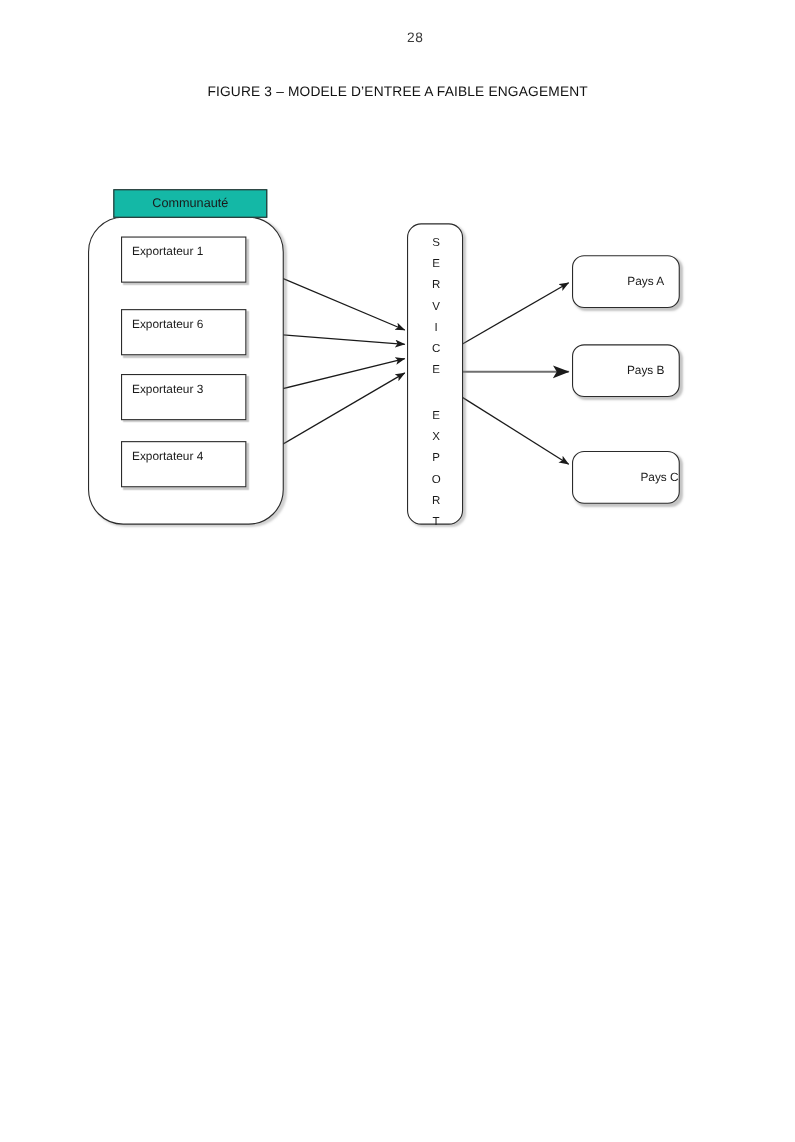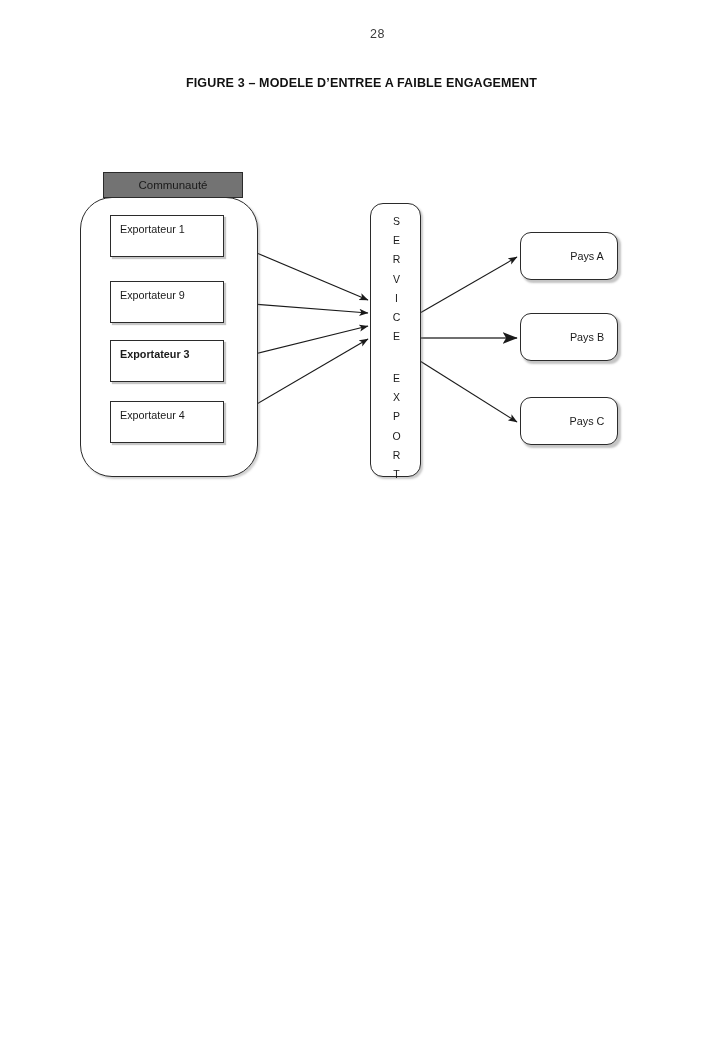--- a/index.html
+++ b/index.html
@@ -28,21 +28,21 @@
     letter-spacing: 0.5px;
     margin-left: 16px;
   }
   #figure-title {
     position: absolute;
     top: 76px;
     left: 0;
     width: 723px;
     text-align: center;
     font-size: 12.5px;
-    font-weight: bold;
+    font-weight: normal;
     color: #111111;
     letter-spacing: 0.15px;
   }
 
   
   #diagram {
     position: absolute;
     top: 0;
     left: 0;
     width: 723px;
@@ -69,21 +69,21 @@
     box-sizing: border-box;
     box-shadow: 2px 2px 2px rgba(120,120,120,0.35);
   }
   #community-label-box {
     position: absolute;
     left: 103px;
     top: 172px;
     width: 140px;
     height: 26px;
     border: 1.2px solid #2b2b2b;
-    background: #737373;
+    background: #14b8a6;
     box-sizing: border-box;
     display: flex;
     align-items: center;
     justify-content: center;
     font-size: 11.5px;
     color: #1a1a1a;
     z-index: 4;
   }
 
   
@@ -101,21 +101,21 @@
   .exporter-box > span {
     position: absolute;
     left: 9px;
     top: 7px;
     font-size: 10.8px;
     color: #1a1a1a;
     white-space: nowrap;
   }
   #exporter-1 { top: 215px; }
   #exporter-2 { top: 281px; }
-  #exporter-3 { top: 340px; font-weight: bold; }
+  #exporter-3 { top: 340px; }
   #exporter-4 { top: 401px; }
 
   
   #service-export-box {
     position: absolute;
     left: 370px;
     top: 203px;
     width: 51px;
     height: 274px;
     border: 1.2px solid #2b2b2b;
@@ -154,21 +154,21 @@
     justify-content: center;
     z-index: 3;
     padding-left: 36px;
   }
   .pays-box > span {
     font-size: 10.8px;
     color: #1a1a1a;
   }
   #pays-a { top: 232px; }
   #pays-b { top: 313px; }
-  #pays-c { top: 397px; }
+  #pays-c { top: 410px; justify-content: flex-end; }
 </style>
 </head>
 <body>
 
 <div id="page-number">28</div>
 <div id="figure-title">FIGURE 3 – MODELE D’ENTREE A FAIBLE ENGAGEMENT</div>
 
 <div id="diagram">
 
   <svg id="arrow-layer" viewBox="0 0 723 1038" xmlns="http://www.w3.org/2000/svg">
@@ -207,21 +207,21 @@
 
   <div id="community-container"></div>
   <div id="community-label-box">
     <span>Communauté</span>
   </div>
 
   <div class="exporter-box" id="exporter-1">
     <span>Exportateur 1</span>
   </div>
   <div class="exporter-box" id="exporter-2">
-    <span>Exportateur 9</span>
+    <span>Exportateur 6</span>
   </div>
   <div class="exporter-box" id="exporter-3">
     <span>Exportateur 3</span>
   </div>
   <div class="exporter-box" id="exporter-4">
     <span>Exportateur 4</span>
   </div>
 
   <div id="service-export-box">
     <div class="vertical-word" id="service-word">

